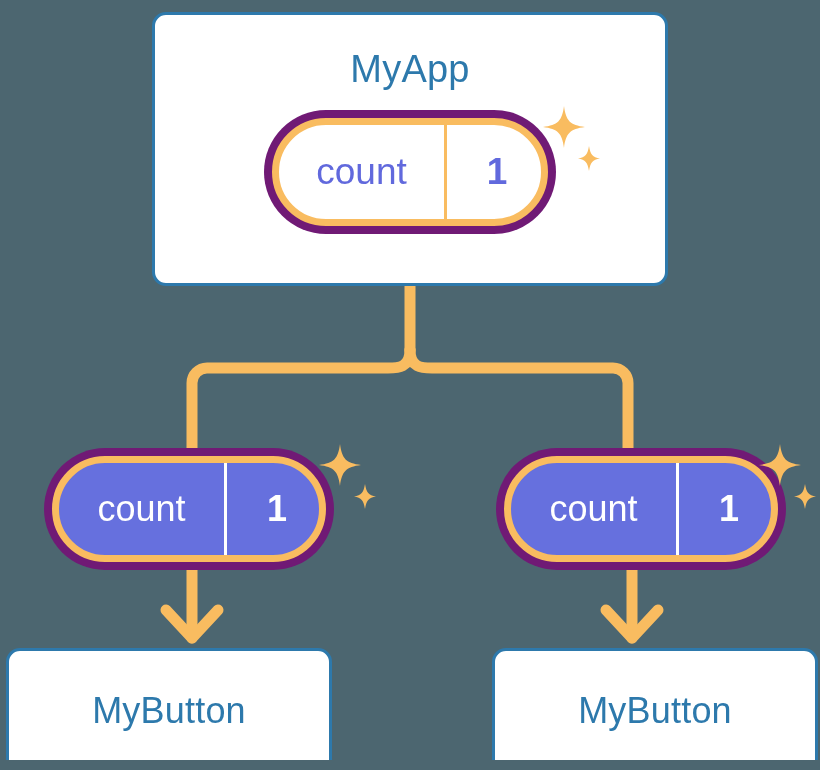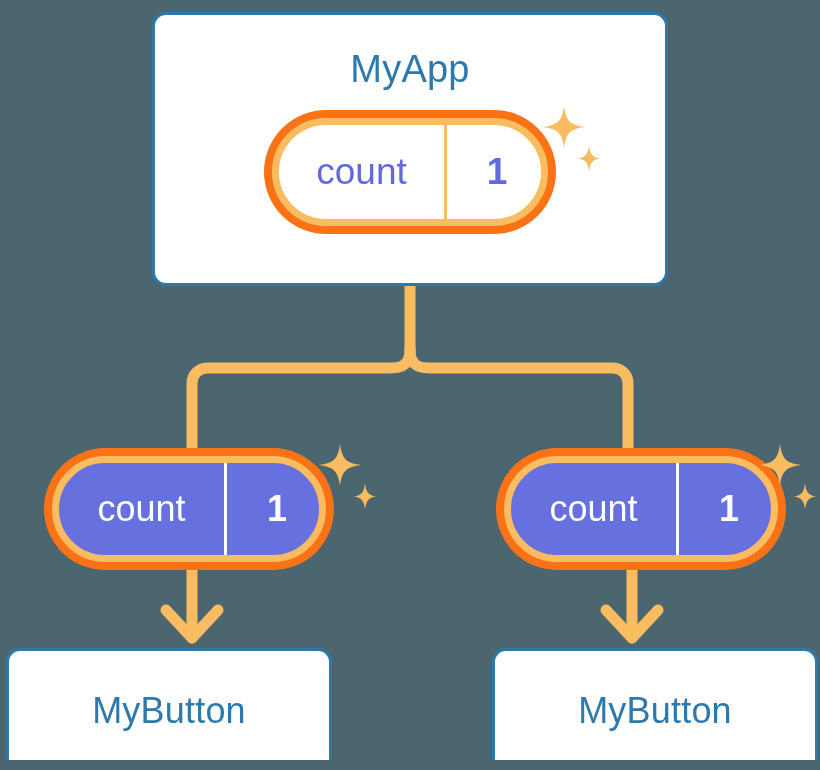--- a/index.html
+++ b/index.html
@@ -76,21 +76,21 @@
 
   
   .pill {
     position: absolute;
     box-sizing: border-box;
     display: flex;
     align-items: stretch;
     border-radius: 999px;
     z-index: 4;
     
-    background: #f97316;
+    background: #701a75;
     padding: 8px;
   }
   .pill-inner {
     flex: 1 1 auto;
     display: flex;
     align-items: stretch;
     box-sizing: border-box;
     border: 7px solid #f9bc60;
     border-radius: 999px;
     overflow: hidden;

